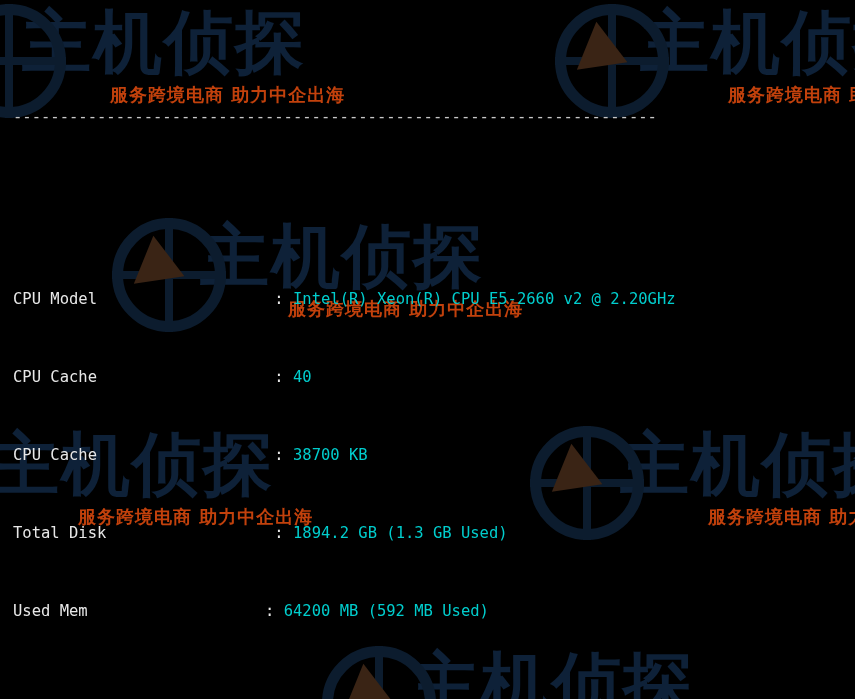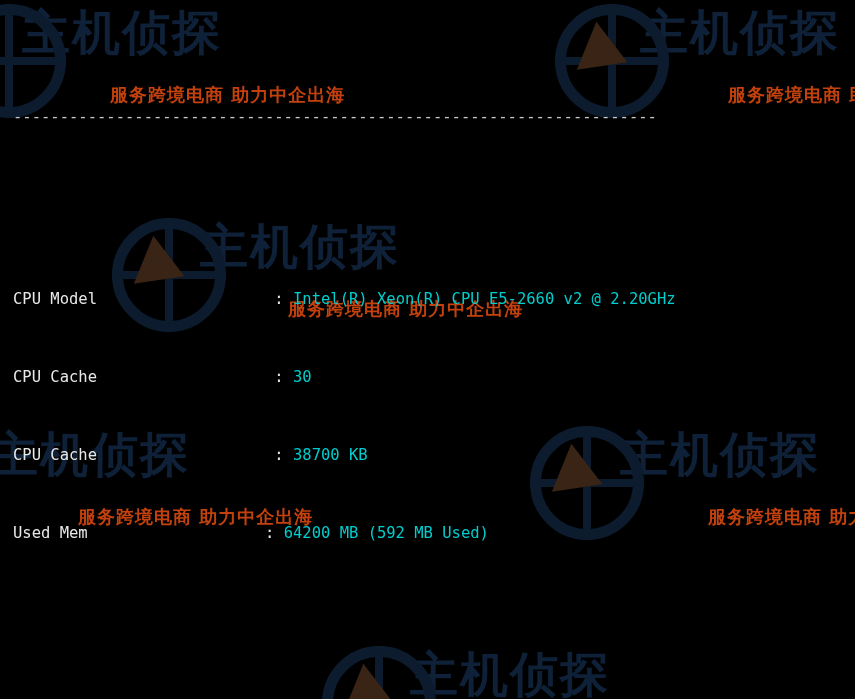--- a/index.html
+++ b/index.html
@@ -27,21 +27,21 @@
   .wm {
     position: absolute;
     white-space: nowrap;
     font-family: "DejaVu Sans", "Liberation Sans", sans-serif;
     font-weight: bold;
     color: #0d1f33;
     user-select: none;
     line-height: 1;
   }
   .wm-big {
-    font-size: 48px;
+    font-size: 69px;
     letter-spacing: 2px;
     color: #0e2138;
   }
   .wm-sub {
     font-size: 18px;
     letter-spacing: 1px;
     color: #c2410c;
   }
   .wm-globe {
     position: absolute;
@@ -137,22 +137,23 @@
 </div>
 
 <div id="term">
 
   
   <div class="sep sep-indent">---------------------------------------------------------------------</div>
 
   
   <div>
     <div class="line"><span class="lbl">CPU Model</span><span class="lbl">                   </span><span class="lbl">: </span><span class="cyan">Intel(R) Xeon(R) CPU E5-2660 v2 @ 2.20GHz</span></div>
-    <div class="line"><span class="lbl">CPU Cache</span><span class="lbl">                   </span><span class="lbl">: </span><span class="cyan">30</span></div>
+    <div class="line"><span class="lbl">CPU Cache</span><span class="lbl">                   </span><span class="lbl">: </span><span class="cyan">40</span></div>
     <div class="line"><span class="lbl">CPU Cache</span><span class="lbl">                   </span><span class="lbl">: </span><span class="cyan">38700 KB</span></div>
+    <div class="line"><span class="lbl">Total Disk</span><span class="lbl">                  </span><span class="lbl">: </span><span class="cyan">1894.2 GB (1.3 GB Used)</span></div>
     <div class="line"><span class="lbl">Used Mem</span><span class="lbl">                   </span><span class="lbl">: </span><span class="cyan">64200 MB (592 MB Used)</span></div>
     
     
     
     
     
     
     
     
     

